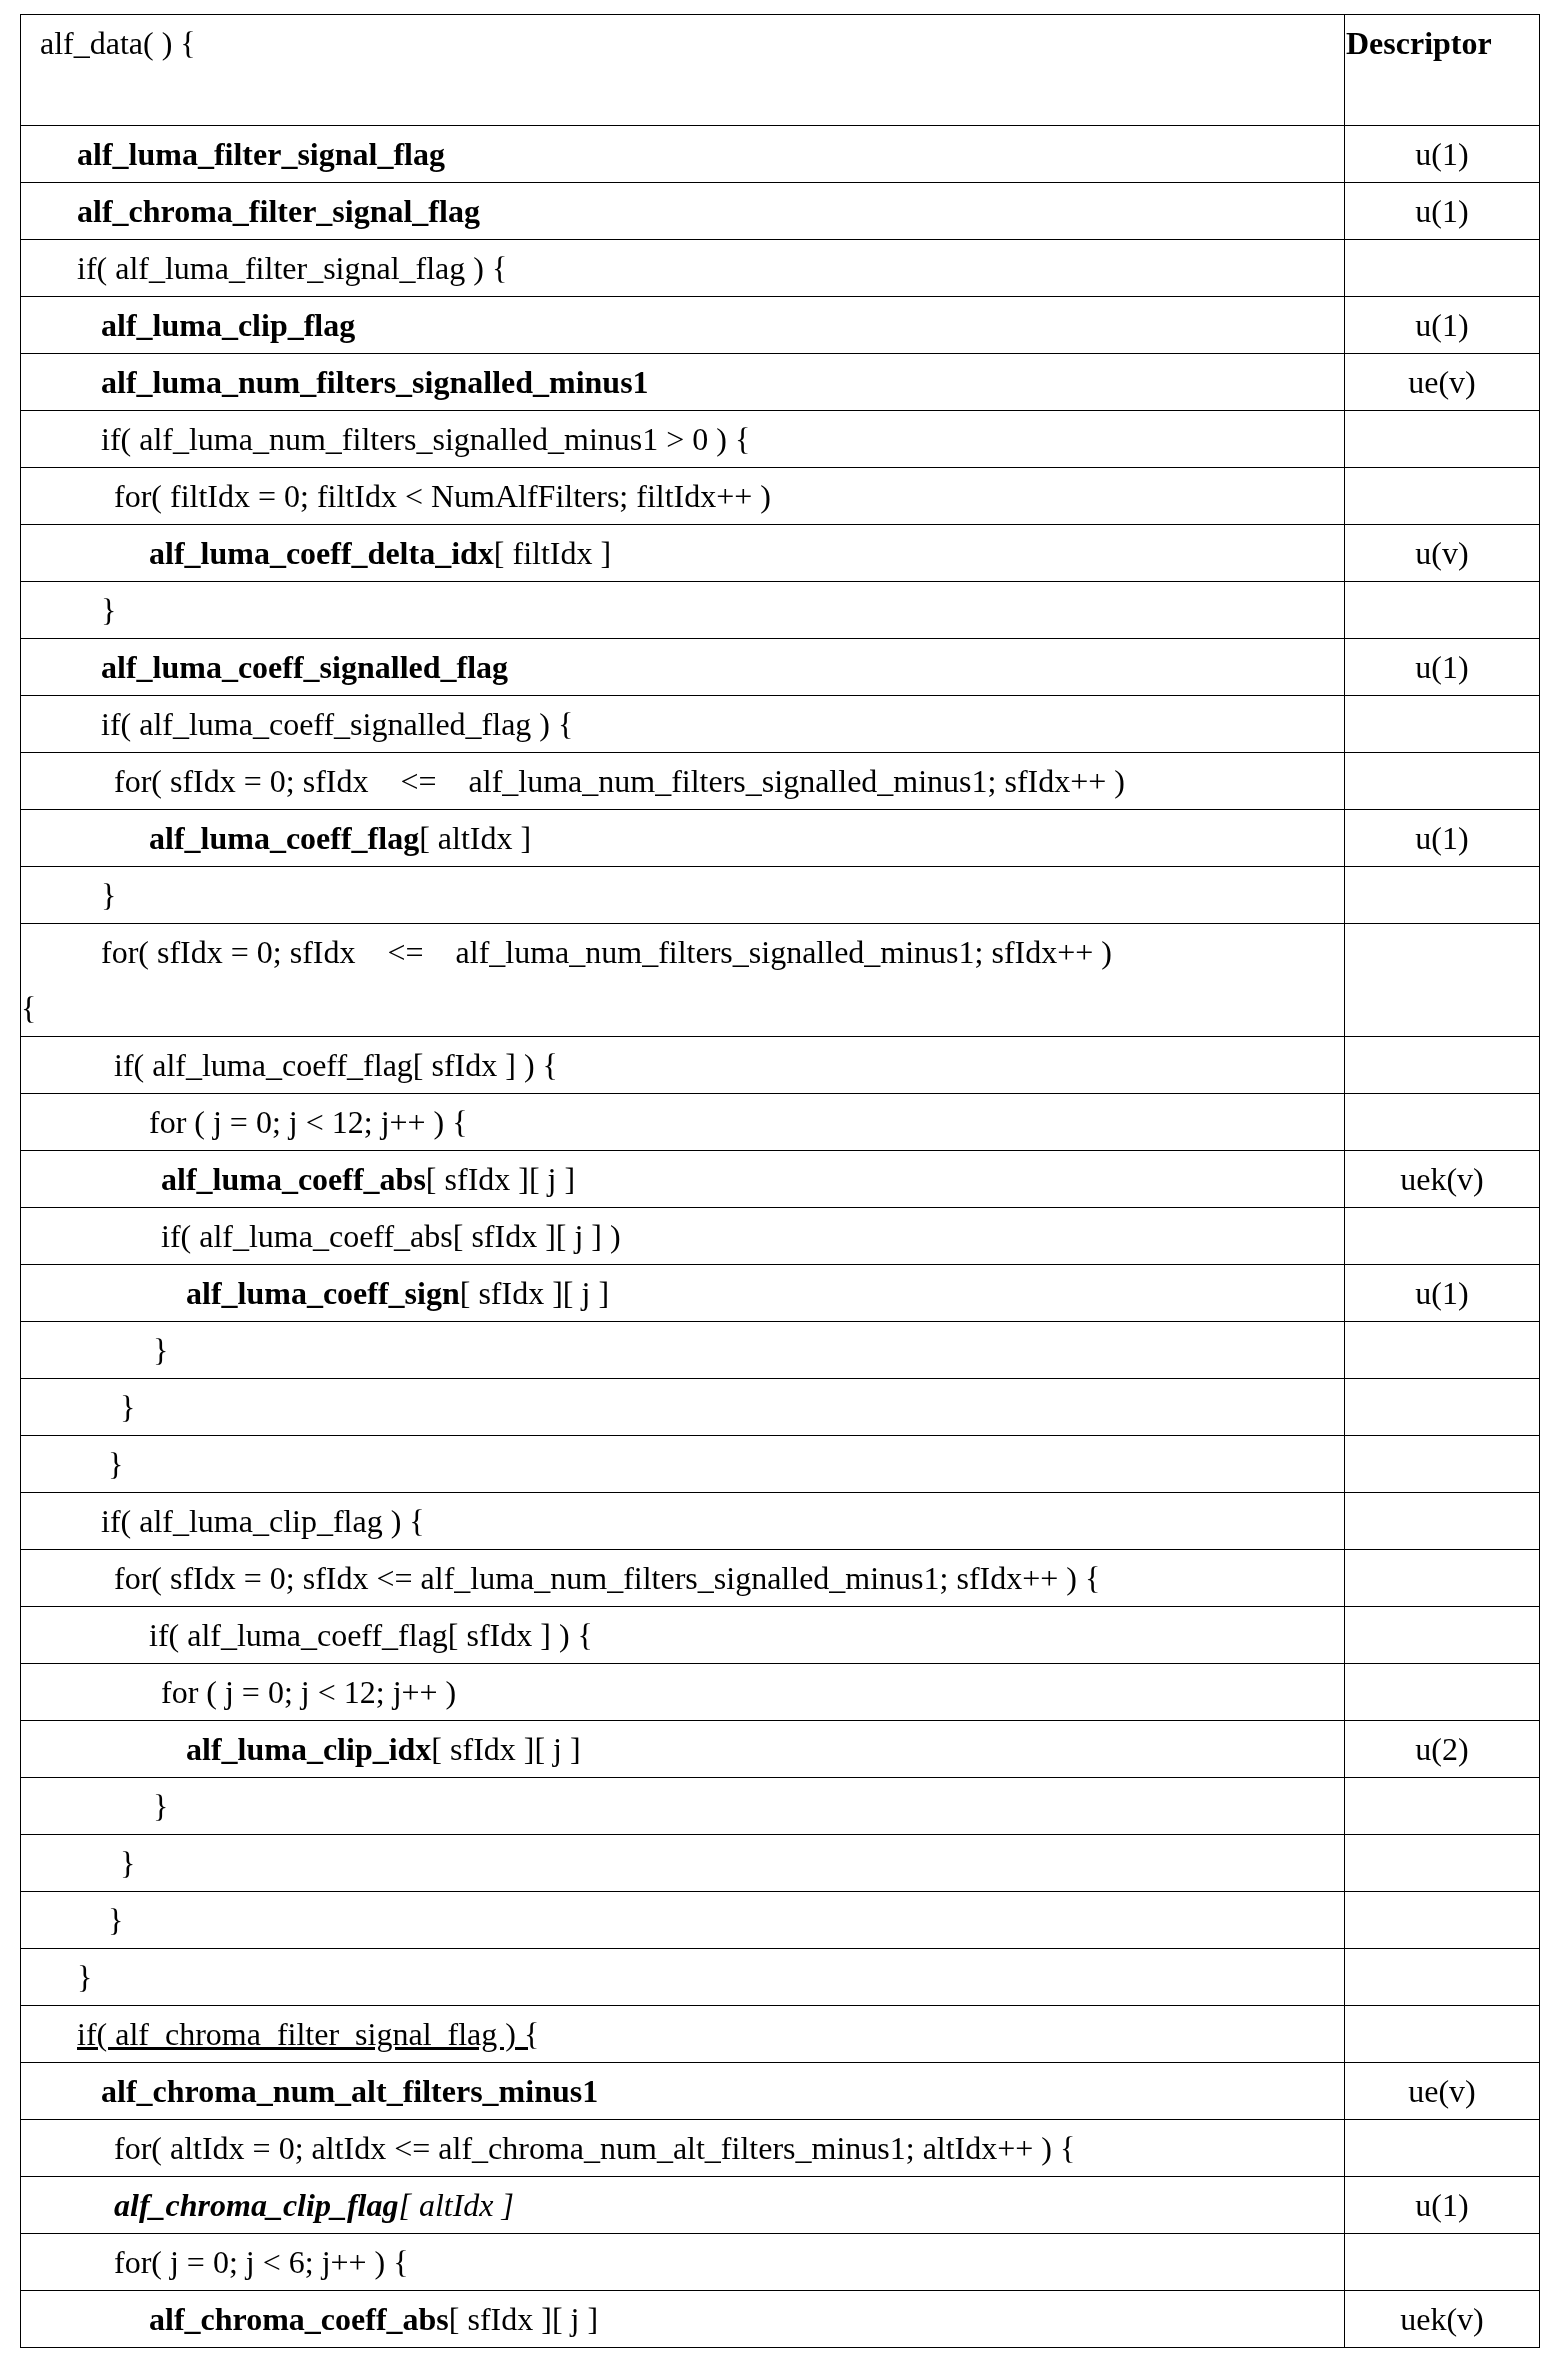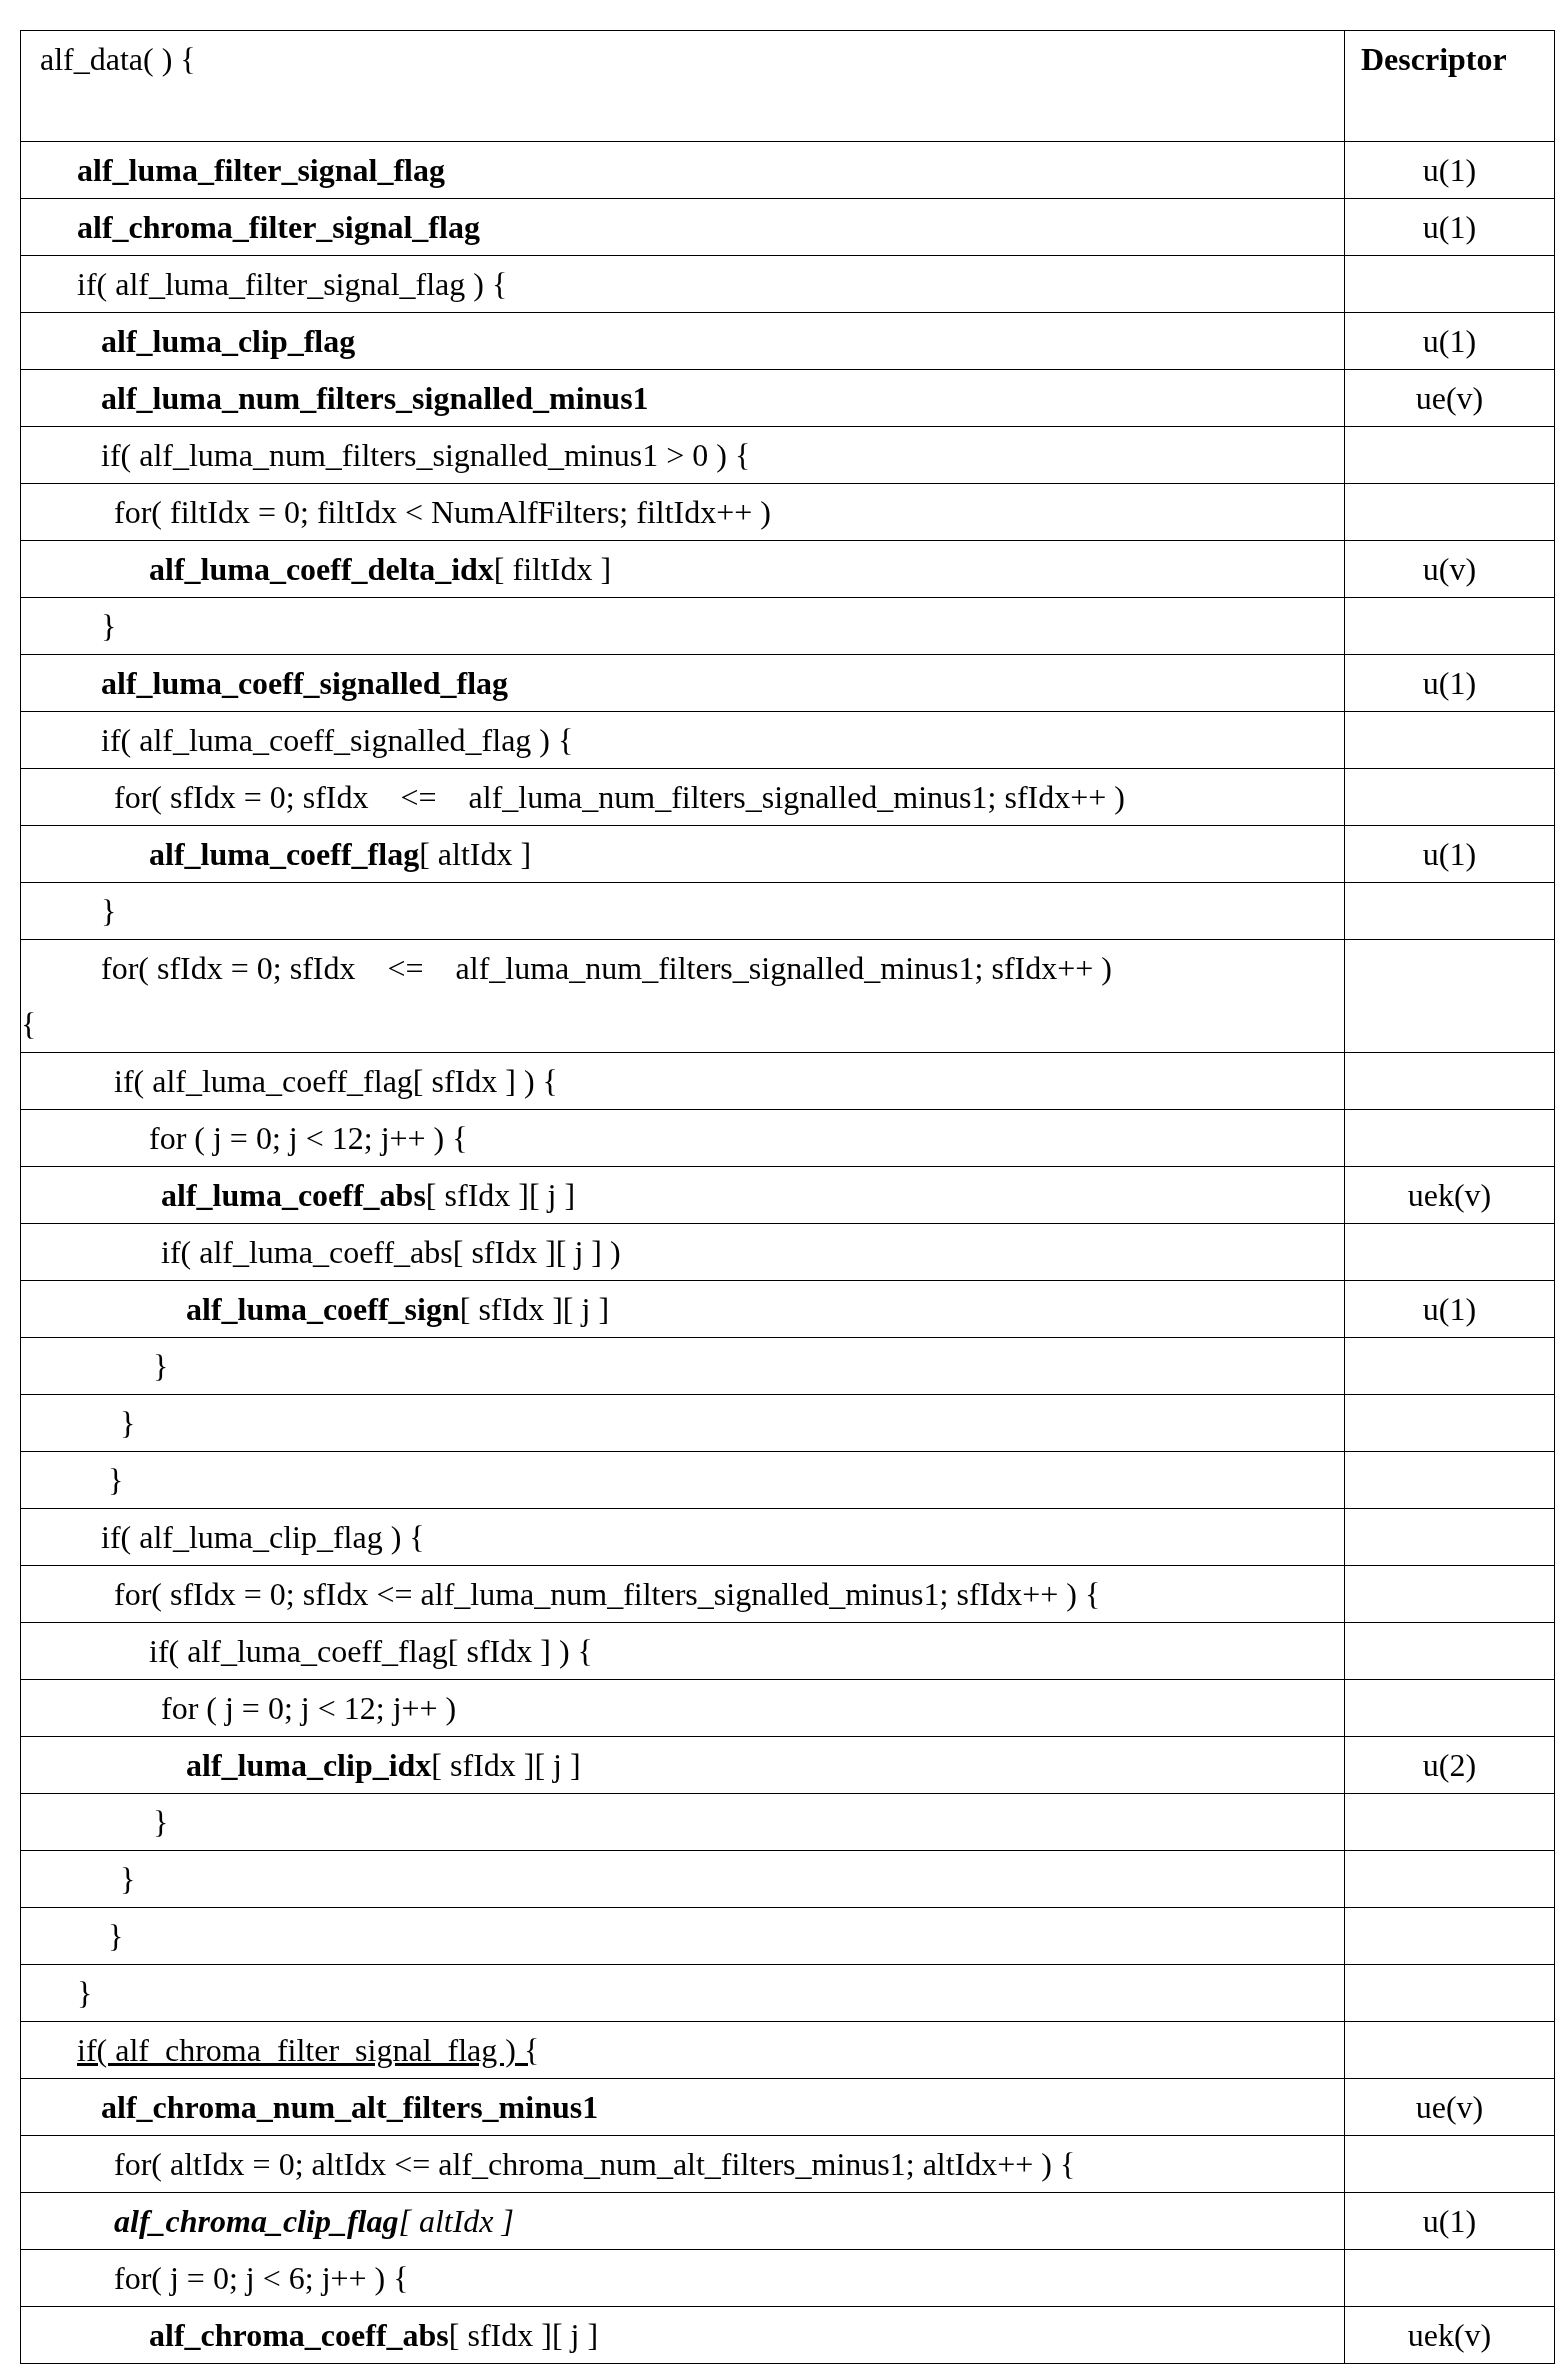--- a/index.html
+++ b/index.html
@@ -1,23 +1,23 @@
 <!DOCTYPE html>
 <html style="font-size:13px"><head>
 <meta charset="utf-8">
 <style>
   html,body{margin:0;padding:0;background:#fff;}
   body{width:1563px;height:2377px;position:relative;font-family:"Liberation Serif",serif;color:#000;}
-  table{position:absolute;left:20px;top:30px;border-collapse:collapse;width:1519px;table-layout:fixed;}
+  table{position:absolute;left:20px;top:14px;border-collapse:collapse;width:1519px;table-layout:fixed;}
   td{border:1.6px solid #000;padding:0;height:53px;font-size:32px;line-height:56px;white-space:pre;overflow:hidden;vertical-align:middle;}
   td.syn{width:1323px;}
   td.desc{width:193px;text-align:center;border-left:1.6px dotted #000;}
   tr.dbl td{height:110px;}
   tr.hdr td{height:110px;vertical-align:top;}
-  tr.hdr td.desc{text-align:left;padding-left:16px;font-weight:bold;white-space:normal;word-break:break-all;}
+  tr.hdr td.desc{text-align:left;padding-left:1px;font-weight:bold;white-space:normal;word-break:break-all;}
   .code{display:block;}
   b{font-weight:bold;}
 </style>
 </head>
 <body>
 
 <table>
   <tbody id="tbody">
     <tr class="hdr">
       <td class="syn"><span style="padding-left:19px">alf_data( ) {</span></td>

